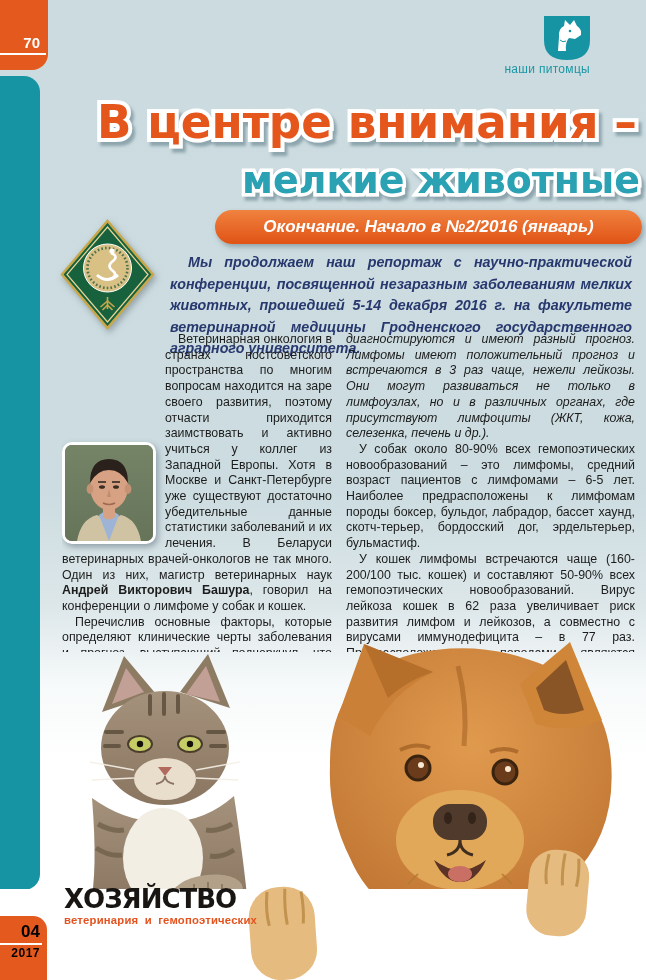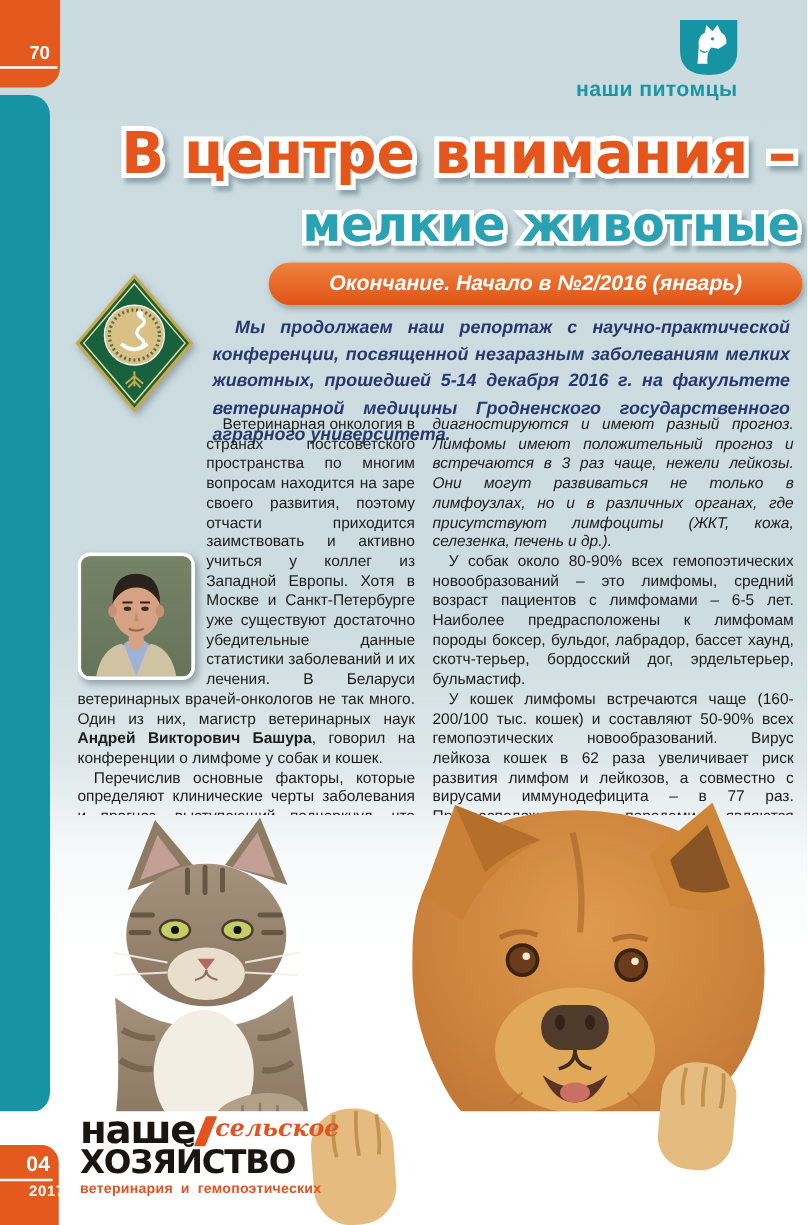--- a/index.html
+++ b/index.html
@@ -5,27 +5,27 @@
   html,body{margin:0;padding:0;}
   .page{
     position:relative; width:646px; height:980px; overflow:hidden;
     font-family:"Liberation Sans", sans-serif;
     background:linear-gradient(180deg,#cbdbdf 0%, #ccdce0 50%, #dde7ea 62%, #f7fafa 70%, #ffffff 78%, #ffffff 100%);
   }
   
   .rail-teal{position:absolute;left:0;top:76px;width:40px;height:814px;background:#1794a4;border-radius:0 16px 16px 0;}
   .tab-top{position:absolute;left:0;top:0;width:48px;height:70px;background:#e4591e;border-radius:0 0 16px 0;color:#fff;}
   .tab-top .num{display:block;width:40px;text-align:right;padding:34px 6px 2px 0;font-weight:bold;font-size:15px;border-bottom:2px solid #fff;}
-  .tab-bottom{position:absolute;left:0;top:916px;width:47px;height:64px;background:#e4591e;border-radius:0 14px 0 0;color:#ffffff;z-index:9;}
+  .tab-bottom{position:absolute;left:0;top:916px;width:47px;height:64px;background:#e4591e;border-radius:0 14px 0 0;color:#000000;z-index:9;}
   .tab-bottom .num{display:block;width:40px;text-align:right;padding:6px 2px 1px 0;font-weight:bold;font-size:17px;border-bottom:2px solid #fff;}
-  .tab-bottom .year{display:block;width:40px;text-align:right;padding:1px 2px 0 12px;font-weight:bold;font-size:12px;letter-spacing:.5px;}
+  .tab-bottom .year{display:block;width:40px;text-align:right;padding:1px 2px 0 0;font-weight:bold;font-size:12px;letter-spacing:.5px;}
   
   .section{position:absolute;right:56px;top:16px;text-align:right;}
   .shield{display:block;margin-left:auto;width:46px;height:44px;}
-  .section-label{display:block;margin-top:2px;color:#1b96a4;font-weight:bold;font-size:17px;letter-spacing:.3px;}
+  .section-label{display:block;margin-top:2px;color:#1b96a4;font-weight:normal;font-size:12px;letter-spacing:.3px;}
   
   .title-svg{position:absolute;left:0;top:86px;width:646px;height:125px;}
   .badge-pill{
     position:absolute;left:215px;top:210px;width:427px;height:34px;border-radius:17px;
     background:linear-gradient(180deg,#f0823f,#e05315);
     box-shadow:2px 3px 5px rgba(100,120,130,.55);
     color:#fff;font-weight:bold;font-style:italic;font-size:17px;
     display:flex;align-items:center;justify-content:center;
   }
   .emblem{position:absolute;left:59px;top:219px;width:97px;height:111px;filter:drop-shadow(2px 3px 3px rgba(90,105,115,.5));}
@@ -253,22 +253,17 @@
       <rect x="292" y="5" width="60" height="86" rx="26" fill="#e6bb80"></rect>
       <g stroke="#c1934f" stroke-width="3" fill="none">
         <path d="M310,10 q-3,18 0,30"></path>
           <path d="M326,8 q-2,18 0,32"></path>
           <path d="M340,12 q2,16 0,28"></path>
       </g>
     </g>
   </svg>
 
   <div class="mag-logo">
-    <div class="mag-row1">
-      <span class="mag-word-top">наше</span>
-      <span class="mag-slash"></span>
-      <span class="mag-word-script">сельское</span>
-    </div>
     <div class="mag-word-bottom">хозяйство</div>
     <div class="mag-tagline">ветеринария и гемопоэтических</div>
   </div>
 
 </div>
 
 </body></html>

